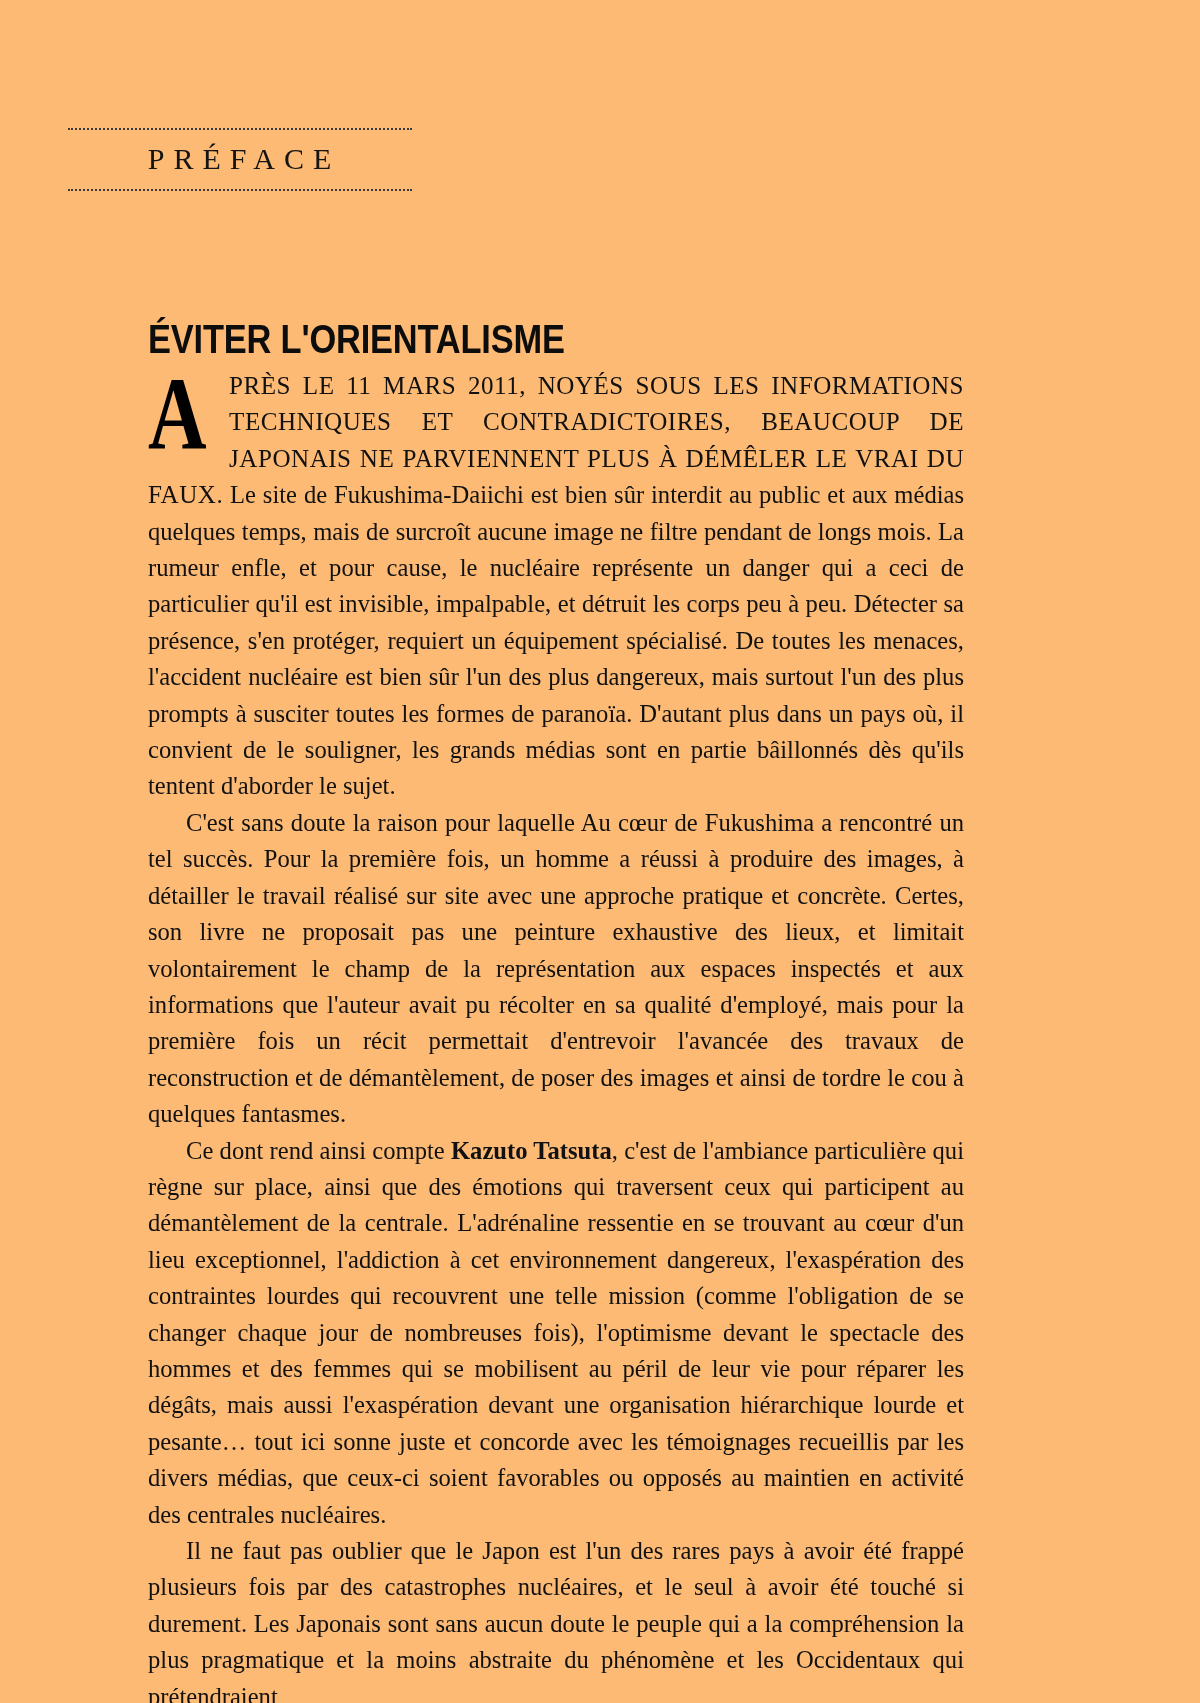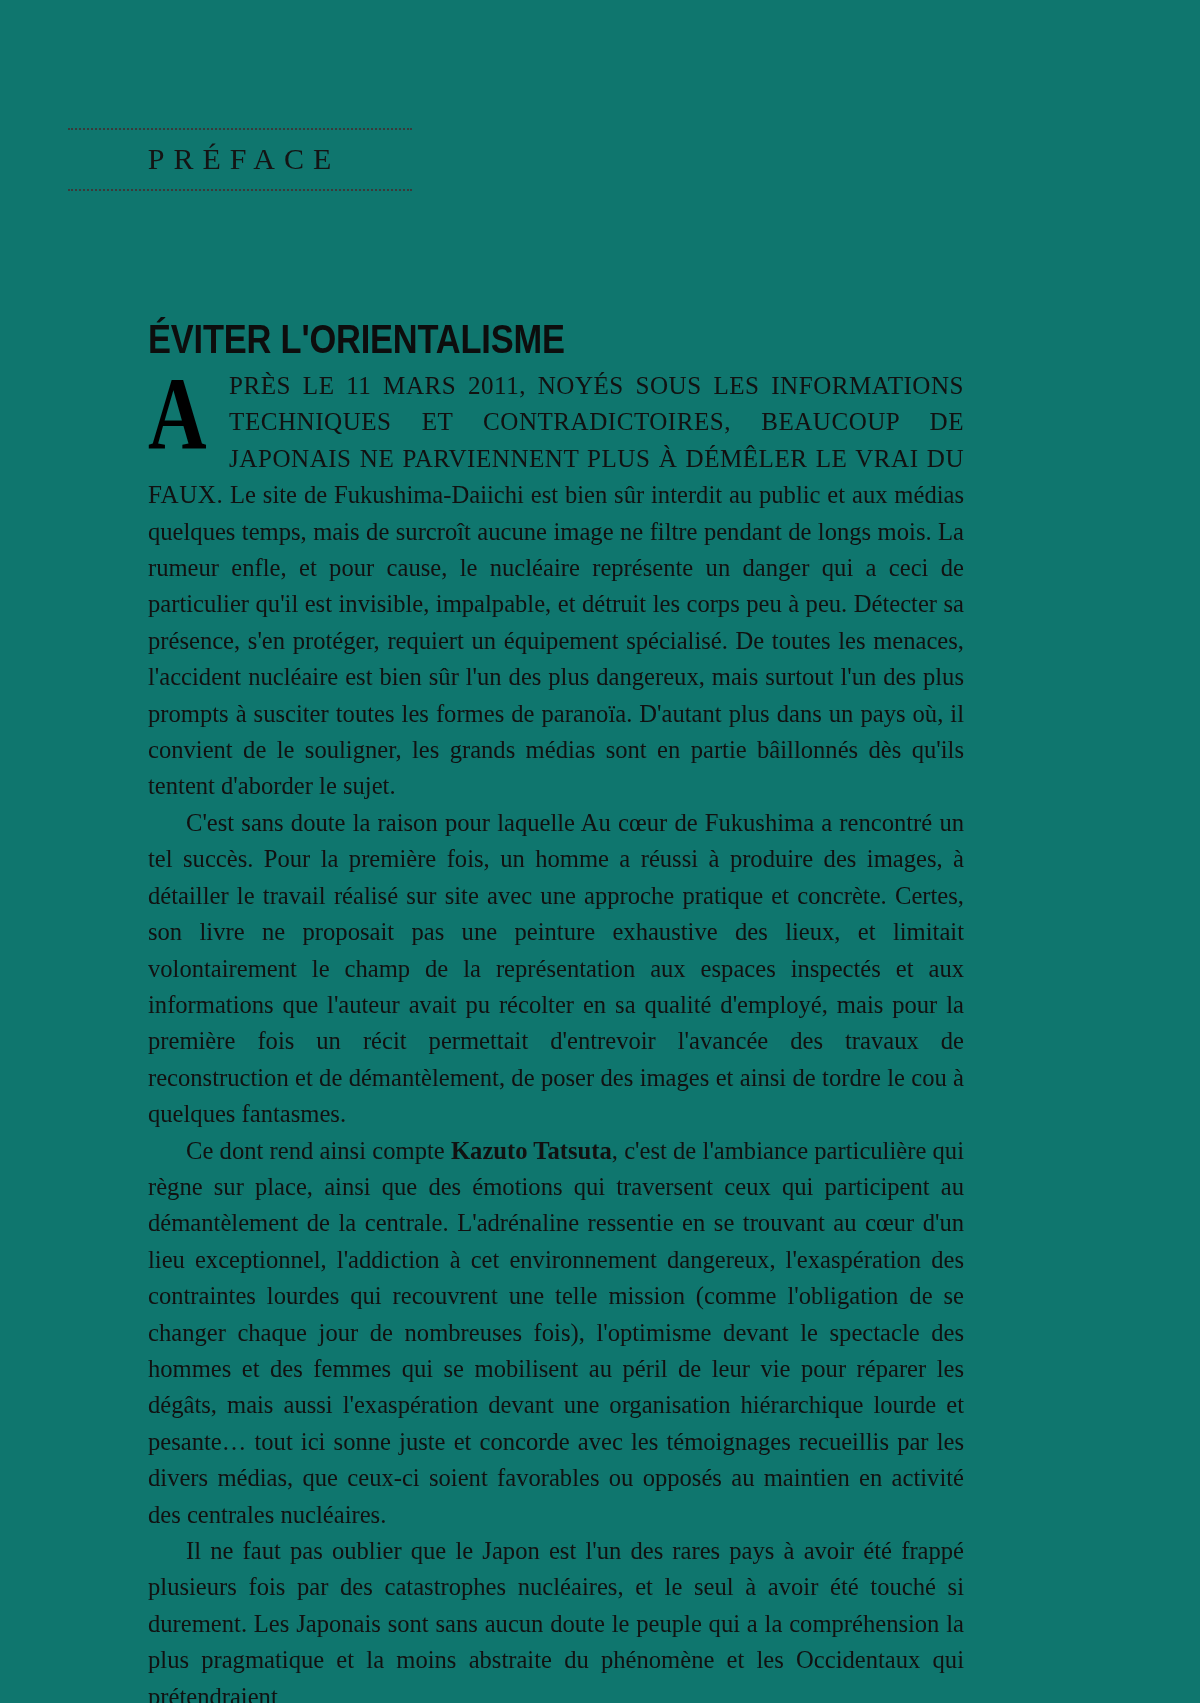--- a/index.html
+++ b/index.html
@@ -12,21 +12,21 @@
     height: 1703px;
     position: relative;
     font-family: "Liberation Serif", "DejaVu Serif", serif;
     color: #111111;
     overflow: hidden;
   }
 
   .page {
     position: absolute;
     inset: 0;
-    background: #0f766e;
+    background: #fdba74;
   }
 
   
   .head-block {
     position: absolute;
     left: 68px;
     top: 128px;
     width: 344px;
   }
   .dotted-rule {

